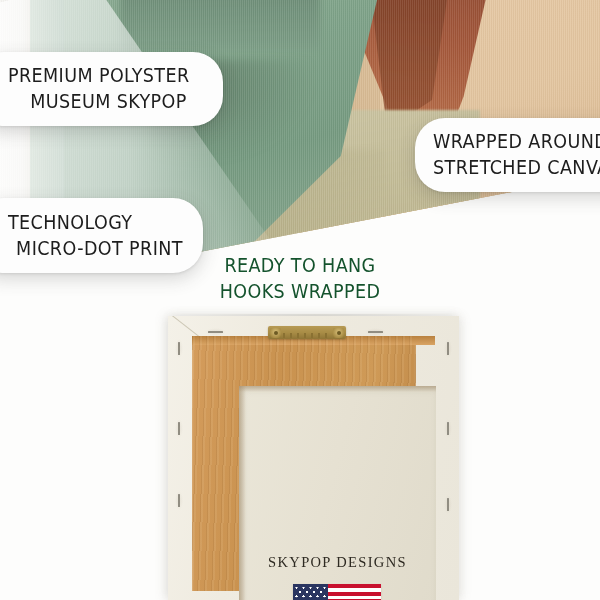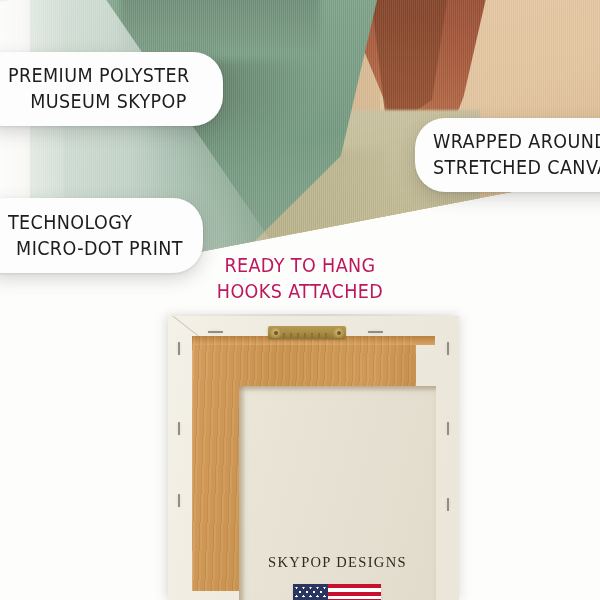--- a/index.html
+++ b/index.html
@@ -133,21 +133,21 @@
     font-size:19.5px;
     align-items:flex-start;padding-left:18px;
   }
   #pill-wrapped span:last-child{align-self:flex-start;}
 
   
   #caption-ready{
     position:absolute;left:0;top:253px;width:600px;
     text-align:center;
     font-family:"DejaVu Sans Condensed","Liberation Sans Narrow","Liberation Sans", sans-serif;
-    font-size:19.5px;line-height:1.35;color:#be185d;letter-spacing:.4px;
+    font-size:19.5px;line-height:1.35;color:#14532d;letter-spacing:.4px;
   }
   #caption-ready span{display:block;}
 
   
   #canvas-wrap{position:absolute;left:168px;top:316px;width:291px;height:284px;}
   .cv-back{
     position:absolute;inset:0;
     background:linear-gradient(100deg,#f4f1e8 0%,#efebe0 30%,#eae6da 100%);
     box-shadow:-3px 0 10px rgba(120,115,100,.18), 3px 0 10px rgba(120,115,100,.12);
   }
@@ -306,21 +306,21 @@
     <span>MICRO-DOT PRINT</span>
   </div>
 
   <div class="pill" id="pill-wrapped">
     <span>WRAPPED AROUND</span>
     <span>STRETCHED CANVAS</span>
   </div>
 
   <div id="caption-ready">
     <span>READY TO HANG</span>
-    <span>HOOKS ATTACHED</span>
+    <span>HOOKS WRAPPED</span>
   </div>
 
   <div class="cv-wall-shadow"></div>
 
   <div id="canvas-wrap">
     <div class="cv-back"></div>
     <div class="cv-miter"></div>
 
     <div class="cv-wood">
       <div class="cv-wood-top"></div>

